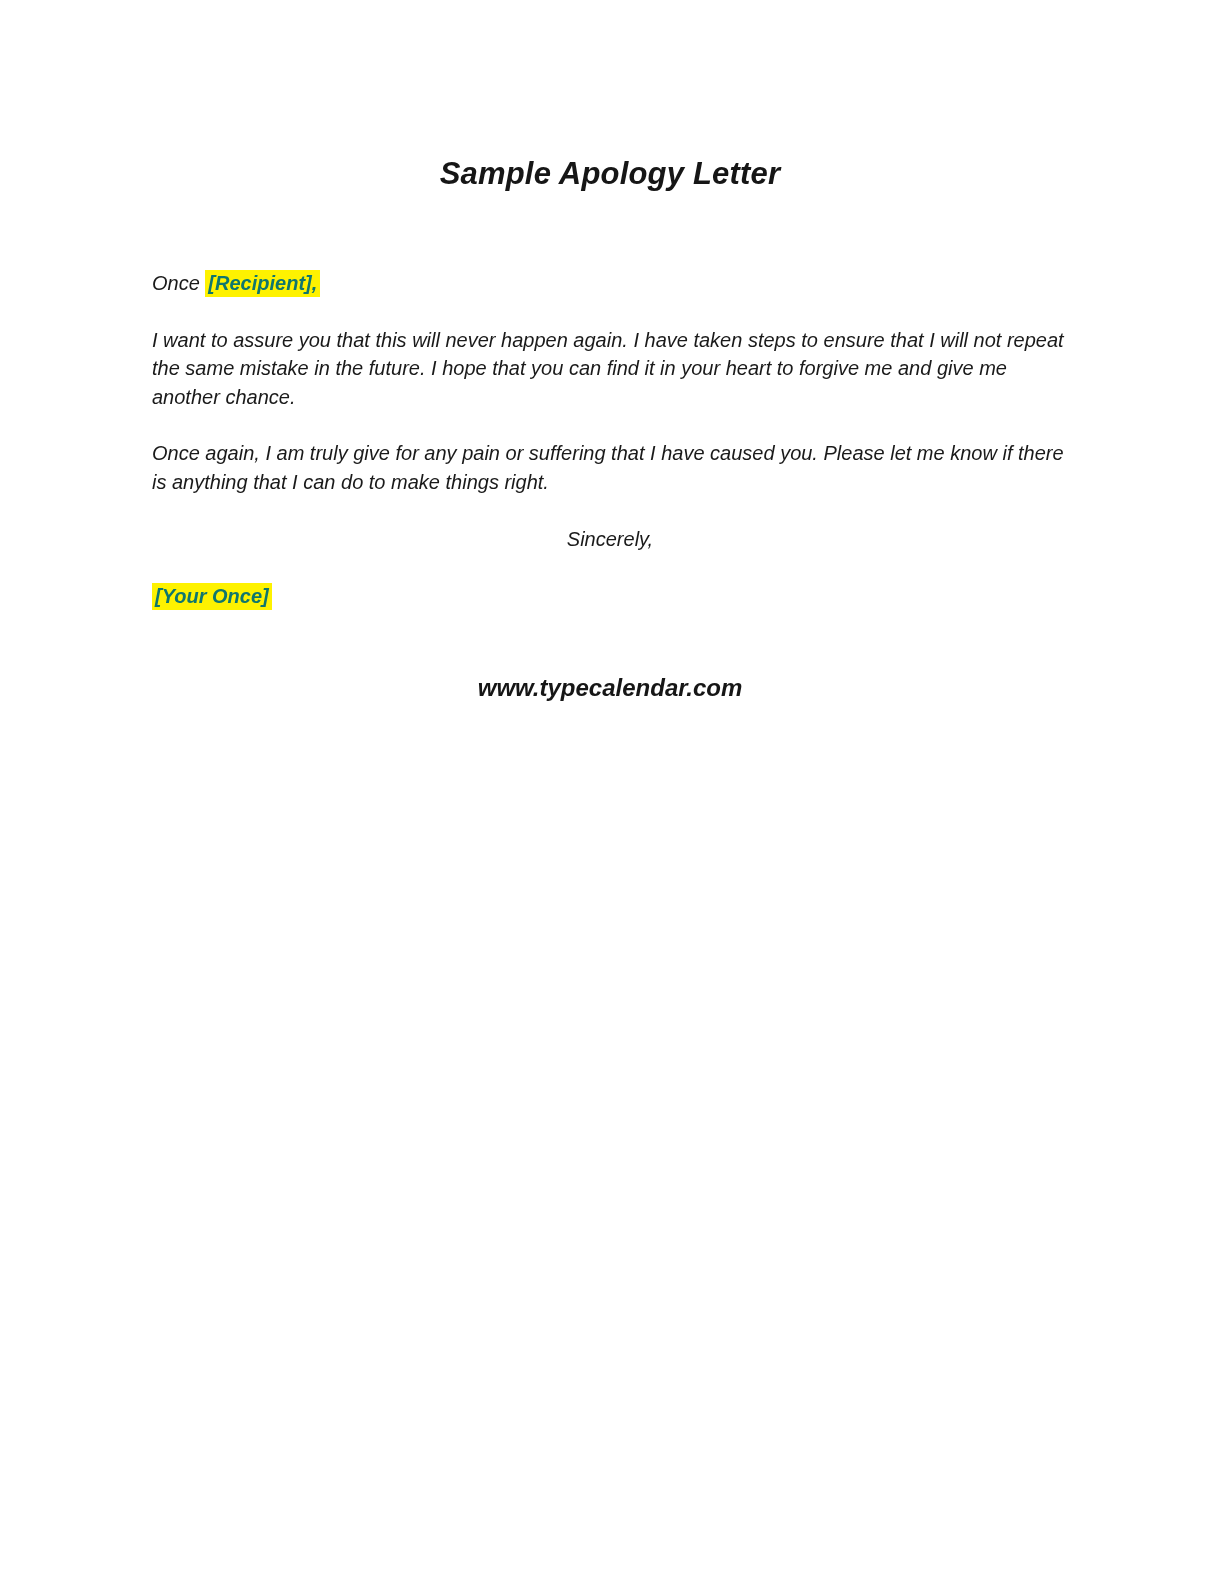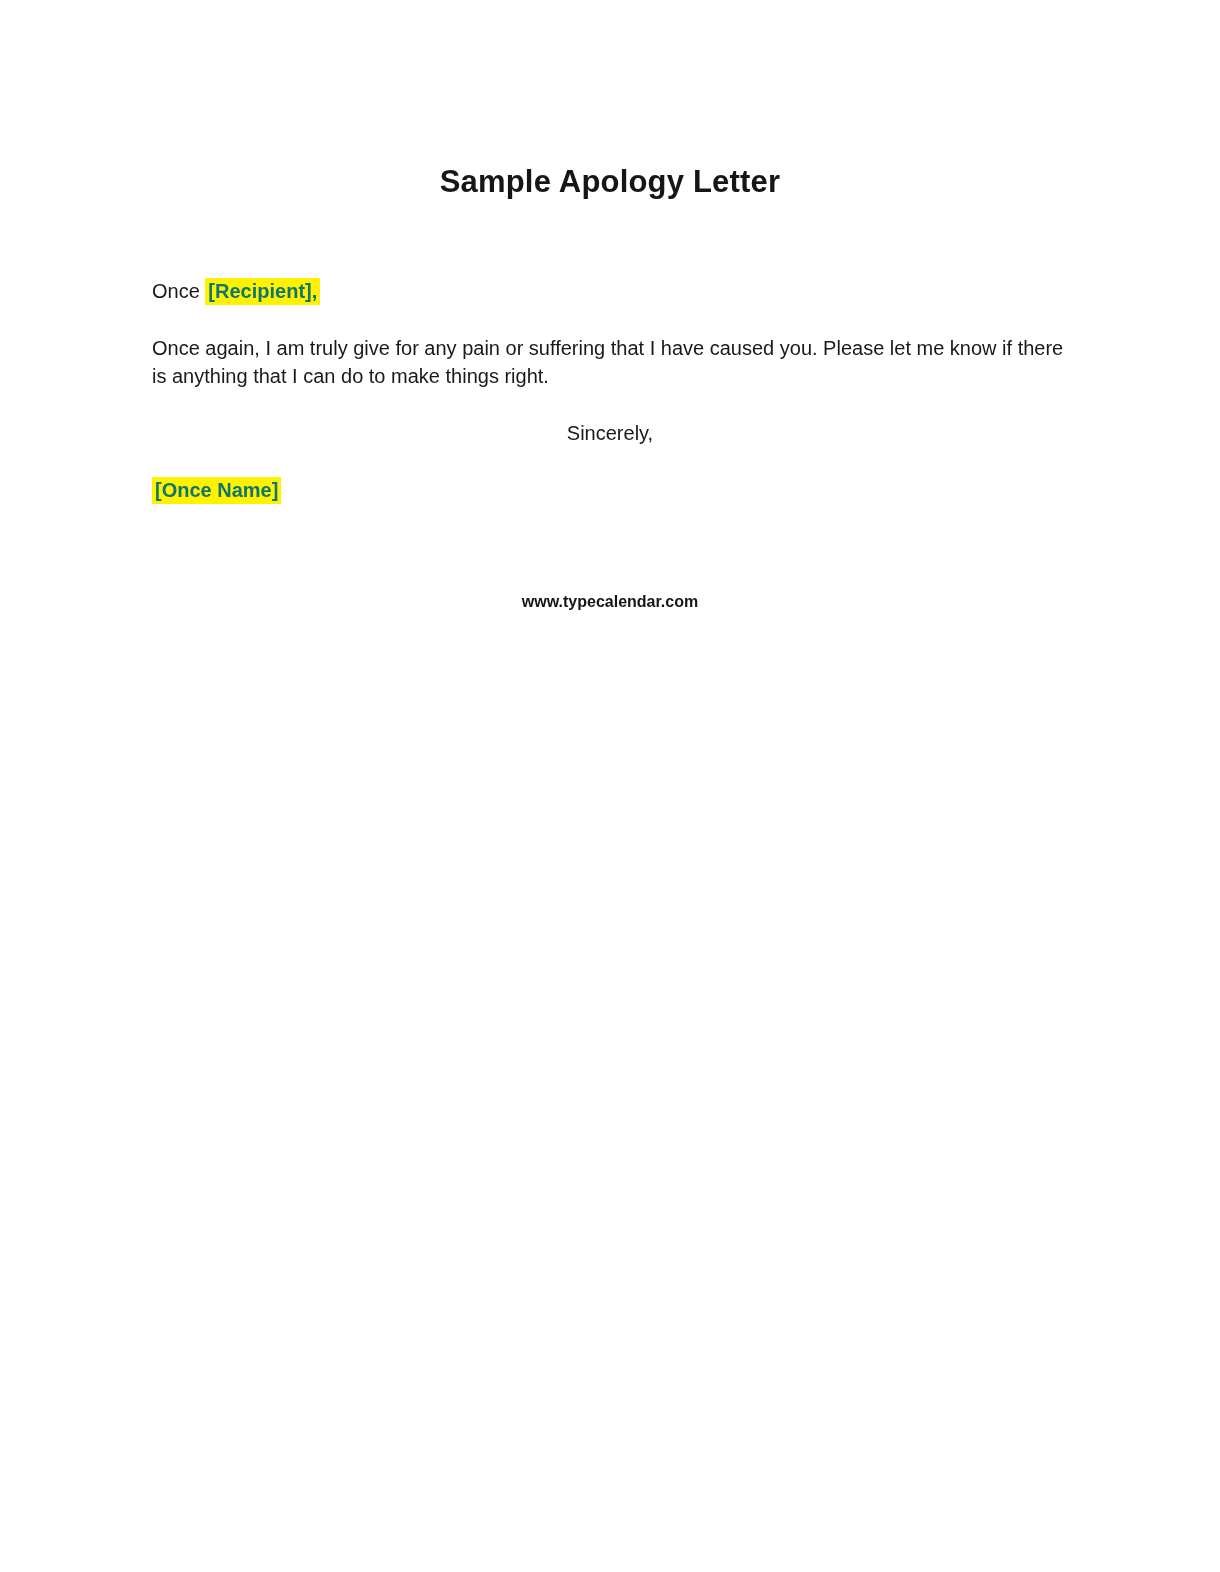--- a/index.html
+++ b/index.html
@@ -11,21 +11,22 @@
     position: relative;
     width: 1220px;
     height: 1572px;
     margin: 0 auto;
     background: #ffffff;
     font-family: "Liberation Sans", sans-serif;
     color: var(--text, #1a1a1a);
     overflow: hidden;
   }
   .content {
-    padding: 8px 152px;
+    padding: 0 152px;
+    font-style: italic;
   }
   .doc-title {
     margin: 0;
     padding-top: 155px;
     text-align: center;
     font-size: 31px;
     line-height: 38px;
     font-weight: 700;
     color: #161616;
     letter-spacing: 0.2px;
@@ -51,43 +52,44 @@
     font-size: 20px;
     line-height: 28.6px;
   }
   .highlight {
     background: var(--highlight, #fff200);
     font-weight: 700;
     padding: 2px 3px 3px 3px;
     color: #0f766e;
   }
   .site-footer {
-    margin: 84px 0 0;
+    margin: 64px 0 0;
     text-align: center;
-    font-size: 16px;
+    font-size: 24px;
     line-height: 26px;
     font-weight: 700;
     color: #161616;
   }
 </style>
 </head>
 <body>
 
 <div class="page">
   <div class="content">
 
     <h1 class="doc-title">Sample Apology Letter</h1>
 
     <p class="salutation"><span>Once </span><span class="highlight">[Recipient],</span></p>
 
 
 
+    <p class="body-para">I want to assure you that this will never happen again. I have taken steps to ensure that I will not repeat the same mistake in the future. I hope that you can find it in your heart to forgive me and give me another chance.</p>
 
     <p class="body-para">Once again, I am truly give for any pain or suffering that I have caused you. Please let me know if there is anything that I can do to make things right.</p>
 
     <p class="closing">Sincerely,</p>
 
-    <p class="signature-line"><span class="highlight">[Once Name]</span></p>
+    <p class="signature-line"><span class="highlight">[Your Once]</span></p>
 
     <div class="site-footer">www.typecalendar.com</div>
 
   </div>
 </div>
 
 </body></html>

